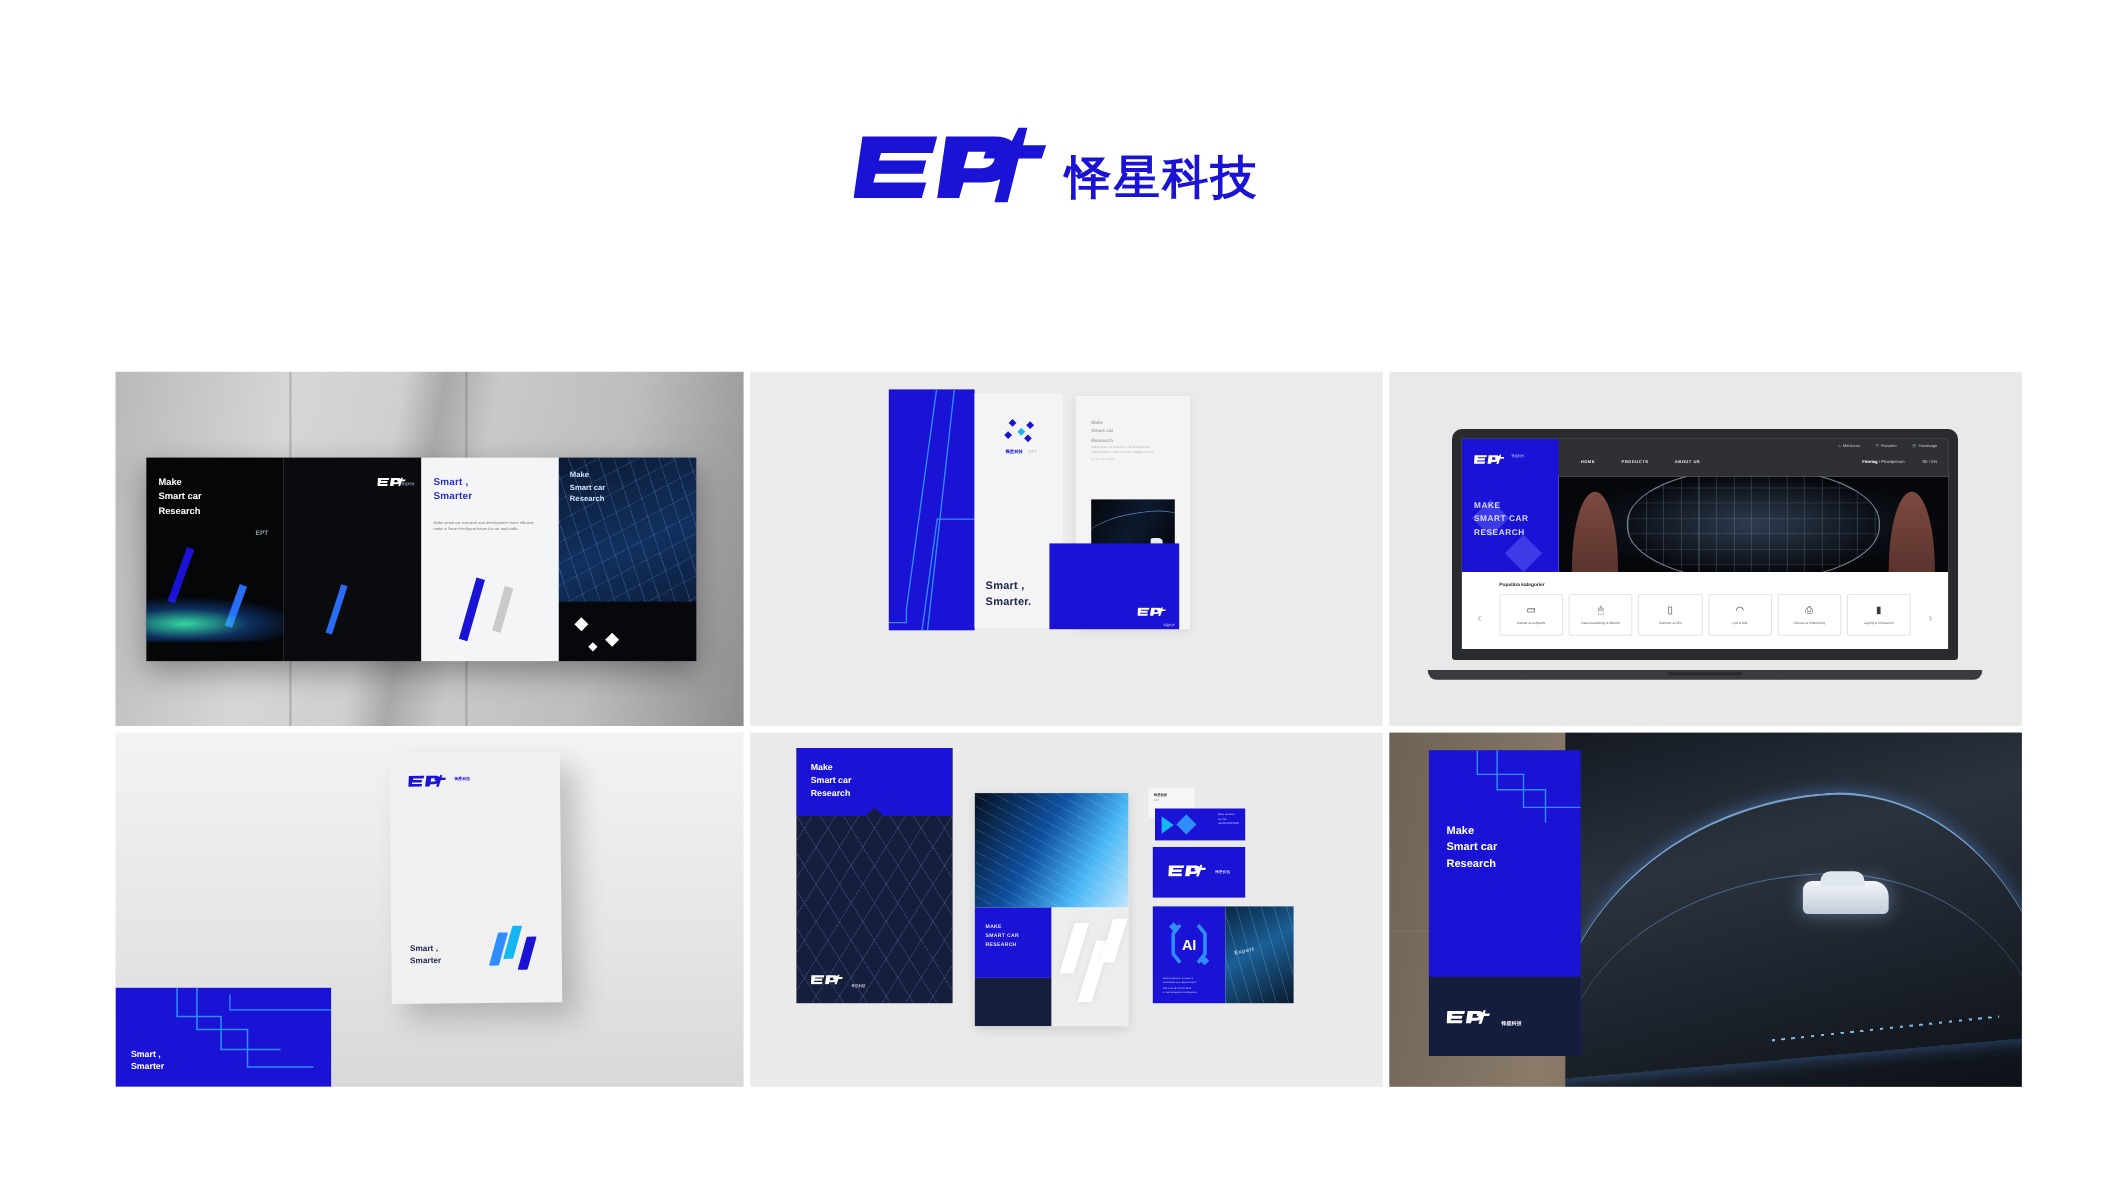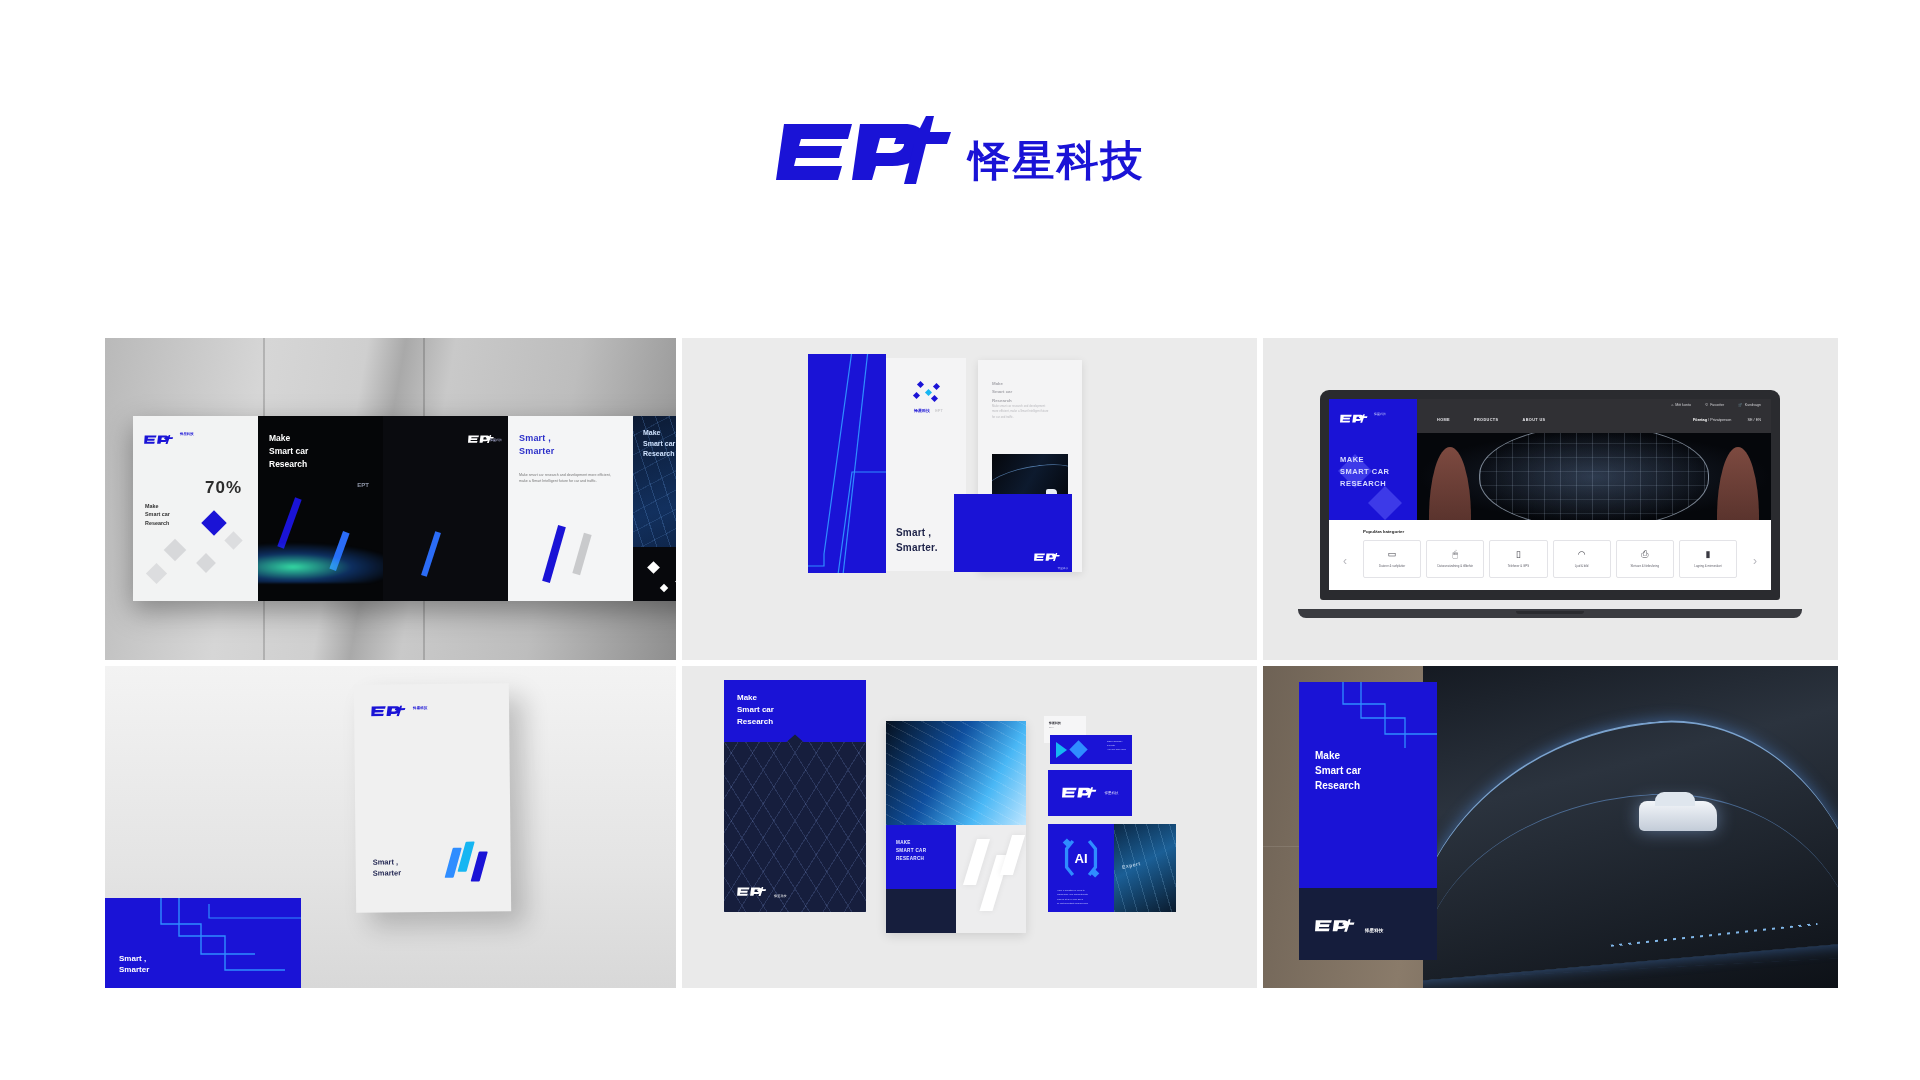--- a/index.html
+++ b/index.html
@@ -298,39 +298,20 @@
   </div>
 </div>
 
 <div id="showcase">
 
   <div class="panel p1">
     <div class="wall-seam" style="left:158px"></div>
     <div class="wall-seam" style="left:318px"></div>
     <div class="poster-row">
 
-      <div class="poster po-a">
-        <span class="lg">
-          <svg width="34" height="9" viewBox="0 0 120 32">
-              <g fill="#1a13d6">
-            <path d="M2 2 H44 L42 9 H14 L13 13 H38 L36 20 H11 L10 24 H38 L36 31 H0 Z"></path>
-            <path d="M50 2 H74 C86 2 89 8 87 15 C85 22 78 25 69 25 H60 L58 31 H46 Z M63 9 L61 18 H70 C74 18 76 16 76 13 C77 10 75 9 71 9 Z"></path>
-            <path d="M88 0 H93 L91 8 H103 L101 14 H89 L83 32 H76 L82 14 H71 L73 8 H84 Z"></path>
-          </g>
-            </svg>
-        </span>
-        <span style="position:absolute;left:47px;top:16px;font-size:3.4px;color:#1a13d6;font-weight:700">怿星科技</span>
-        <span class="pct">70%</span>
-        <span class="ttl">Make<br>Smart car<br>Research</span>
-        <i class="dmd" style="left:72px;top:98px;width:18px;height:18px;background:#1a13d6"></i>
-        <i class="dmd" style="left:34px;top:126px;width:16px;height:16px;background:#d7d8da"></i>
-        <i class="dmd" style="left:66px;top:140px;width:14px;height:14px;background:#d7d8da"></i>
-        <i class="dmd" style="left:94px;top:118px;width:13px;height:13px;background:#dcdddf"></i>
-        <i class="dmd" style="left:16px;top:150px;width:15px;height:15px;background:#dcdddf"></i>
-      </div>
 
       <div class="poster po-b">
         <span class="ttl">Make<br>Smart car<br>Research</span>
         <i class="bar" style="left:28px;bottom:52px"></i>
         <i class="bar" style="left:78px;bottom:30px;background:#2b6cf6;height:40px"></i>
         <span style="position:absolute;right:14px;top:66px;font-size:6px;color:#8f96a8;font-weight:700">EPT</span>
         <div class="streak"></div>
       </div>
 
       <div class="poster po-c">

